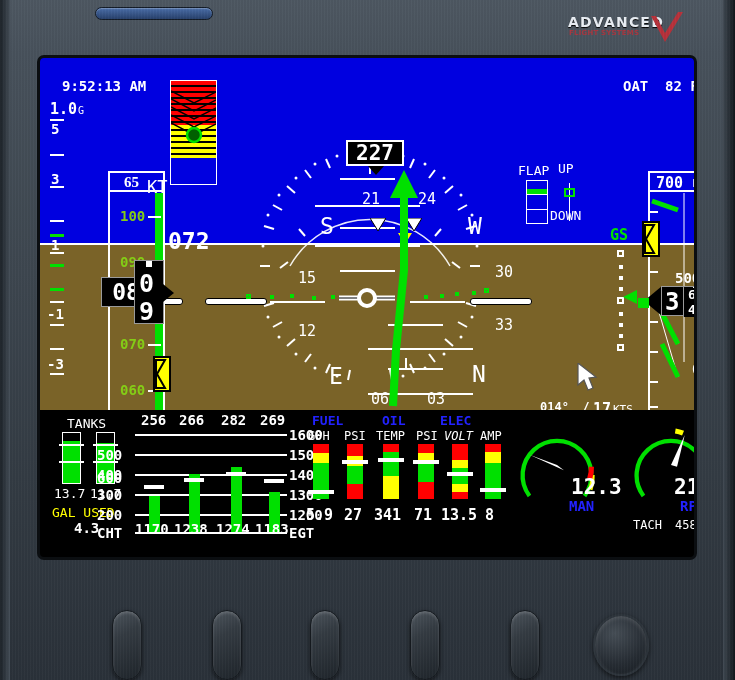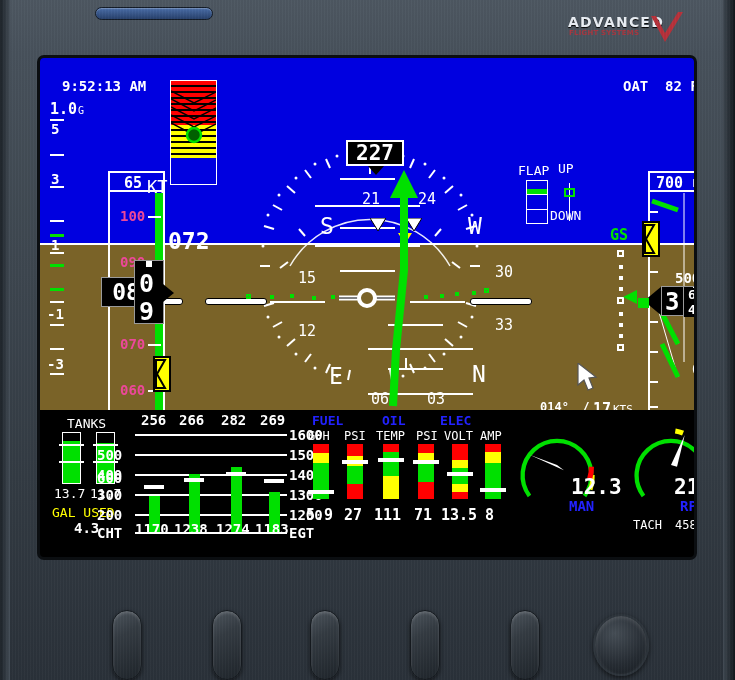--- a/index.html
+++ b/index.html
@@ -82,21 +82,21 @@
   }
   #hdgptr{position:absolute; left:328px; top:108px; width:0;height:0;
     border-left:8px solid transparent;border-right:8px solid transparent;border-top:9px solid #000;}
 
   
   #acsym{position:absolute; left:297px; top:230px; width:60px; height:20px;}
 
   
   #astape{position:absolute; left:68px; top:113px; width:57px; height:250px; border:2px solid #fff;}
   #ashdr{position:absolute; left:68px; top:113px; width:57px; height:21px; border:2px solid #fff; background:#0000e0;}
-  .asLbl{position:absolute; color:#ec4899; font-size:14px; font-weight:bold;}
+  .asLbl{position:absolute; color:#84cc16; font-size:14px; font-weight:bold;}
   .asTick{position:absolute; height:2px; width:13px; background:#fff;}
   #asbar{position:absolute; left:115px; top:135px; width:8px; height:228px; background:#fff;}
   #asgreen{position:absolute; left:115px; top:135px; width:8px; background:#00e000;}
   #asbug{position:absolute; left:113px; top:298px; width:18px; height:36px; background:#ffff00; border:2px solid #000;}
   #asbox{
     position:absolute; left:61px; top:219px; width:50px; height:30px; background:#000;
     border:1px solid #9a9a9a; color:#fff; font-size:23px; font-weight:bold; text-align:center; line-height:29px;
   }
   #asroll{position:absolute; left:94px; top:202px; width:30px; height:64px; background:#000; border:1px solid #9a9a9a; overflow:hidden;}
 
@@ -370,21 +370,21 @@
     <div class="trfdot" style="left:272px;top:238px;width:4px;height:4px;"></div>
     <div class="trfdot" style="left:291px;top:237px;width:4px;height:4px;"></div>
     <div class="trfdot" style="left:384px;top:237px;width:4px;height:4px;"></div>
     <div class="trfdot" style="left:400px;top:236px;width:4px;height:4px;"></div>
     <div class="trfdot" style="left:415px;top:234px;width:4px;height:4px;"></div>
     <div class="trfdot" style="left:432px;top:233px;width:4px;height:4px;"></div>
     <div class="trfsq" style="left:444px;top:230px;width:5px;height:5px;"></div>
 
     <div id="astape"></div>
     <div id="ashdr"></div>
-    <div class="txt" style="left:84px;top:116px;font-size:15px;font-weight:bold;">65</div>
+    <div class="txt" style="left:84px;top:116px;font-size:15px;font-weight:bold;font-family:Liberation Serif, serif;">65</div>
     <div class="txt" style="left:107px;top:119px;font-size:17px;">KT</div>
 
     <div id="asgreen" style="height:85px;"></div>
     <div id="asbar" style="top:220px;height:143px;background:#fff;"></div>
     <div style="position:absolute;left:115px;top:220px;width:8px;height:143px;background:#00e000;"></div>
 
     <div class="asLbl" style="left:80px;top:150px;">100</div>
     <div class="asTick" style="left:108px;top:158px;"></div>
     <div class="asLbl" style="left:80px;top:196px;">090</div>
     <div class="asTick" style="left:108px;top:204px;"></div>
@@ -577,33 +577,33 @@
     <div class="vbarVal" style="left:304px;top:96px;">27</div>
 
     <div class="vbarLbl" style="left:336px;top:19px;">TEMP</div>
     <div class="vbar" style="left:343px;top:34px;">
       <div class="vbarseg" style="top:0;height:8px;background:#ff0000;"></div>
       <div class="vbarseg" style="top:8px;height:10px;background:#00e000;"></div>
       <div class="vbarseg" style="top:18px;height:14px;background:#00e000;"></div>
       <div class="vbarseg" style="top:32px;height:23px;background:#ffff00;"></div>
     </div>
     <div class="vbarmark" style="left:338px;top:48px;"></div>
-    <div class="vbarVal" style="left:334px;top:96px;">111</div>
+    <div class="vbarVal" style="left:334px;top:96px;">341</div>
 
     <div class="vbarLbl" style="left:376px;top:19px;">PSI</div>
     <div class="vbar" style="left:378px;top:34px;">
       <div class="vbarseg" style="top:0;height:9px;background:#ff0000;"></div>
       <div class="vbarseg" style="top:9px;height:9px;background:#ffff00;"></div>
       <div class="vbarseg" style="top:18px;height:20px;background:#00e000;"></div>
       <div class="vbarseg" style="top:38px;height:17px;background:#ff0000;"></div>
     </div>
     <div class="vbarmark" style="left:373px;top:50px;"></div>
     <div class="vbarVal" style="left:374px;top:96px;">71</div>
 
-    <div class="vbarLbl" style="left:404px;top:19px;">VOLT</div>
+    <div class="vbarLbl" style="left:404px;top:19px;font-style:italic;">VOLT</div>
     <div class="vbar" style="left:412px;top:34px;">
       <div class="vbarseg" style="top:0;height:16px;background:#ff0000;"></div>
       <div class="vbarseg" style="top:16px;height:8px;background:#ffff00;"></div>
       <div class="vbarseg" style="top:24px;height:16px;background:#00e000;"></div>
       <div class="vbarseg" style="top:40px;height:8px;background:#ffff00;"></div>
       <div class="vbarseg" style="top:48px;height:7px;background:#ff0000;"></div>
     </div>
     <div class="vbarmark" style="left:407px;top:62px;"></div>
     <div class="vbarVal" style="left:401px;top:96px;">13.5</div>
 

